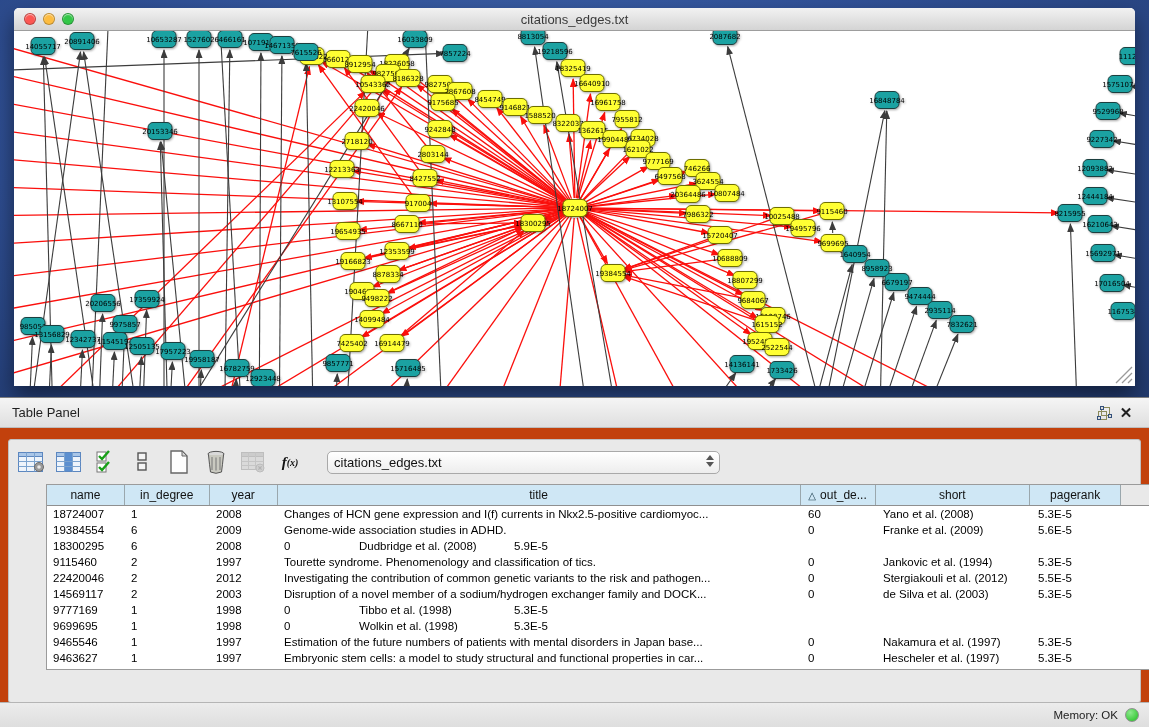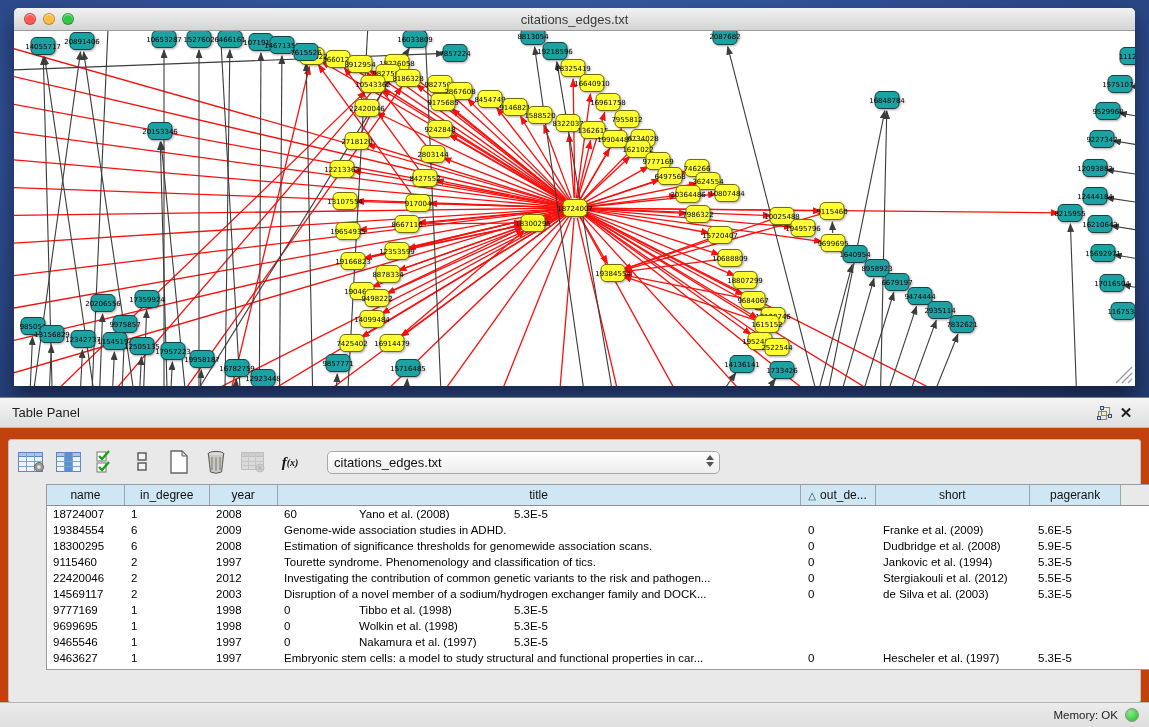--- a/index.html
+++ b/index.html
@@ -872,38 +872,38 @@
           <div class="gh-cell" style="width:91px">
             <span>pagerank</span>
           </div>
           <div class="gh-cell" style="width:45px;border-right:none;background:#e9e9e9"></div>
         </div>
       <div id="grid-body">
           <div class="grid-row">
             <div class="gr-cell" style="width:78px">18724007</div>
             <div class="gr-cell" style="width:85px">1</div>
             <div class="gr-cell" style="width:68px">2008</div>
+            <div class="gr-cell" style="width:524px">Changes of HCN gene expression and I(f) currents in Nkx2.5-positive cardiomyoc...</div>
             <div class="gr-cell" style="width:75px">60</div>
             <div class="gr-cell" style="width:155px">Yano et al. (2008)</div>
             <div class="gr-cell" style="width:91px">5.3E-5</div>
           </div>
           <div class="grid-row">
             <div class="gr-cell" style="width:78px">19384554</div>
             <div class="gr-cell" style="width:85px">6</div>
             <div class="gr-cell" style="width:68px">2009</div>
             <div class="gr-cell" style="width:524px">Genome-wide association studies in ADHD.</div>
             <div class="gr-cell" style="width:75px">0</div>
             <div class="gr-cell" style="width:155px">Franke et al. (2009)</div>
             <div class="gr-cell" style="width:91px">5.6E-5</div>
           </div>
           <div class="grid-row">
             <div class="gr-cell" style="width:78px">18300295</div>
             <div class="gr-cell" style="width:85px">6</div>
             <div class="gr-cell" style="width:68px">2008</div>
-            <div class="gr-cell" style="width:524px">Estimation of significance thresholds for genomewide association scans.</div>
             <div class="gr-cell" style="width:75px">0</div>
             <div class="gr-cell" style="width:155px">Dudbridge et al. (2008)</div>
             <div class="gr-cell" style="width:91px">5.9E-5</div>
           </div>
           <div class="grid-row">
             <div class="gr-cell" style="width:78px">9115460</div>
             <div class="gr-cell" style="width:85px">2</div>
             <div class="gr-cell" style="width:68px">1997</div>
             <div class="gr-cell" style="width:524px">Tourette syndrome. Phenomenology and classification of tics.</div>
             <div class="gr-cell" style="width:75px">0</div>
@@ -941,20 +941,21 @@
             <div class="gr-cell" style="width:85px">1</div>
             <div class="gr-cell" style="width:68px">1998</div>
             <div class="gr-cell" style="width:75px">0</div>
             <div class="gr-cell" style="width:155px">Wolkin et al. (1998)</div>
             <div class="gr-cell" style="width:91px">5.3E-5</div>
           </div>
           <div class="grid-row">
             <div class="gr-cell" style="width:78px">9465546</div>
             <div class="gr-cell" style="width:85px">1</div>
             <div class="gr-cell" style="width:68px">1997</div>
+            <div class="gr-cell" style="width:524px">Estimation of the future numbers of patients with mental disorders in Japan base...</div>
             <div class="gr-cell" style="width:75px">0</div>
             <div class="gr-cell" style="width:155px">Nakamura et al. (1997)</div>
             <div class="gr-cell" style="width:91px">5.3E-5</div>
           </div>
           <div class="grid-row">
             <div class="gr-cell" style="width:78px">9463627</div>
             <div class="gr-cell" style="width:85px">1</div>
             <div class="gr-cell" style="width:68px">1997</div>
             <div class="gr-cell" style="width:524px">Embryonic stem cells: a model to study structural and functional properties in car...</div>
             <div class="gr-cell" style="width:75px">0</div>

